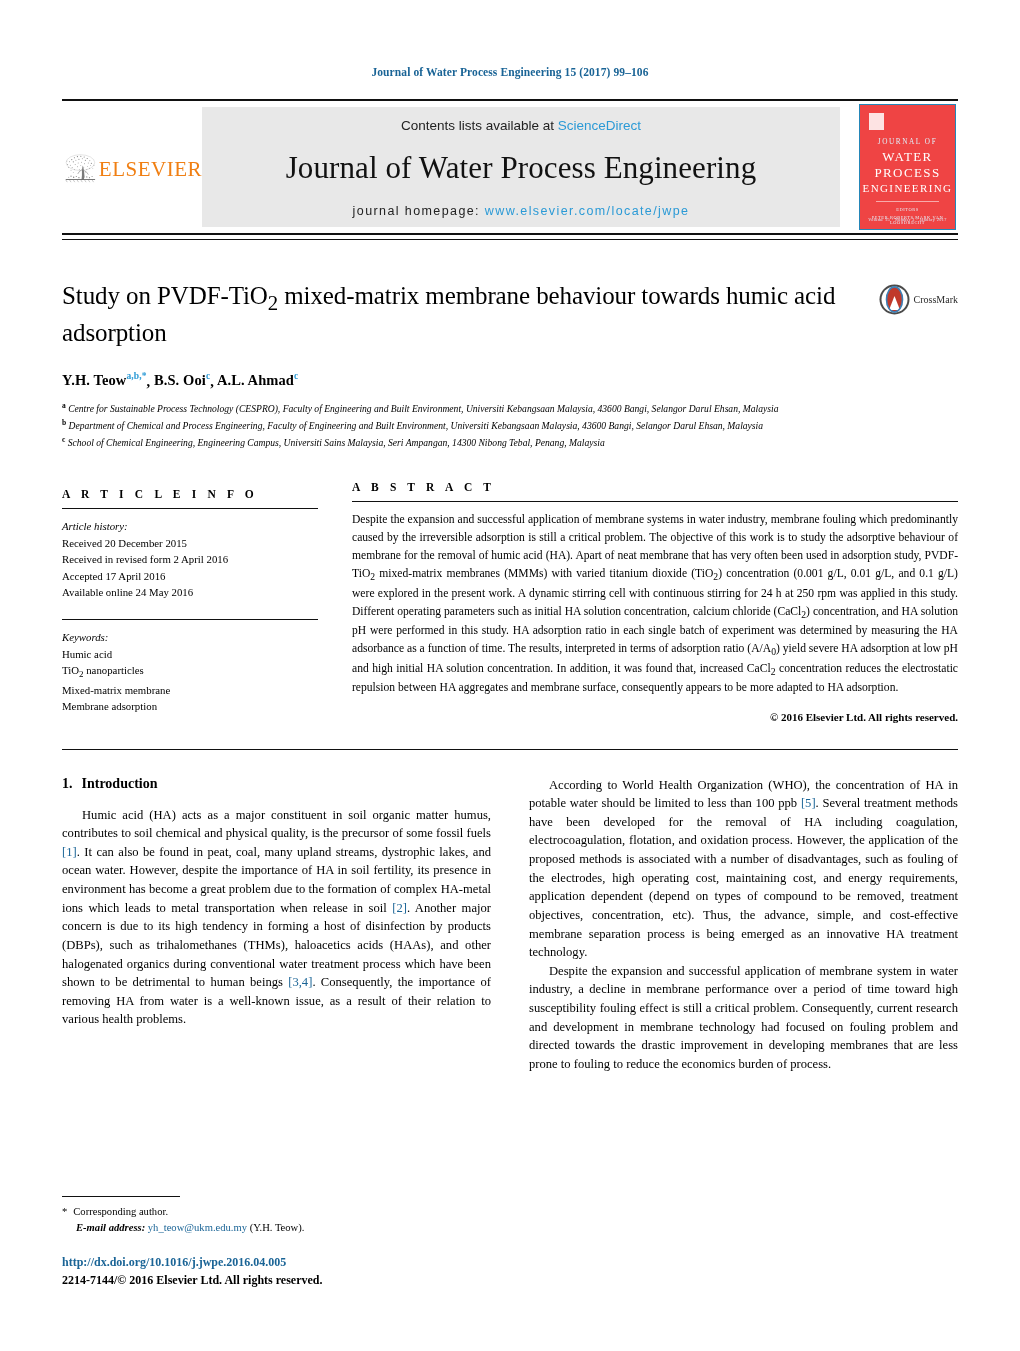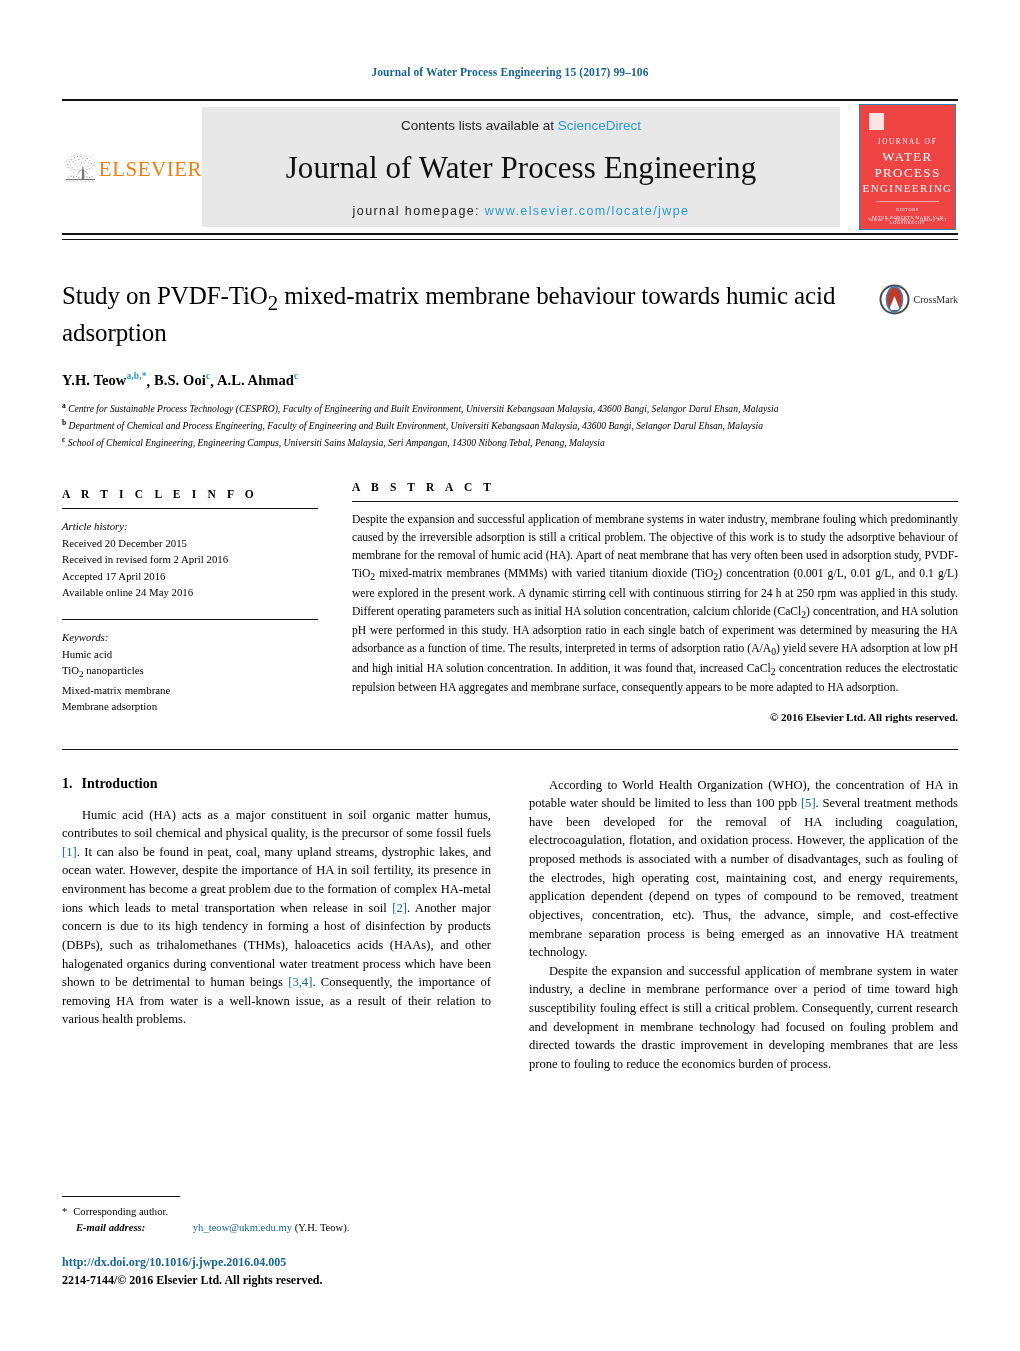--- a/index.html
+++ b/index.html
@@ -232,21 +232,21 @@
     bottom: 62px;
     width: 440px;
   }
   .fn-rule { width: 118px; border-top: 1.2px solid #111; margin-bottom: 7px;}
   .fn-line {
     font-size: 10.6px;
     line-height: 1.5;
   }
   .fn-line .star { margin-right: 6px; }
   .fn-email-label { font-style: italic; font-weight: bold;}
-  .link { color: #1a6496; margin-left: 45px; }
+  .link { color: #1a6496; }
   .doi-block { margin-top: 18px; font-size: 12px; line-height: 1.45;}
   .doi-block .doi { color: #1a6496; font-weight: bold;}
   .doi-block .issn { font-weight: bold; }
 </style>
 </head>
 <body>
 
 <div class="page">
 
   <div class="running-head">Journal of Water Process Engineering 15 (2017) 99–106</div>

